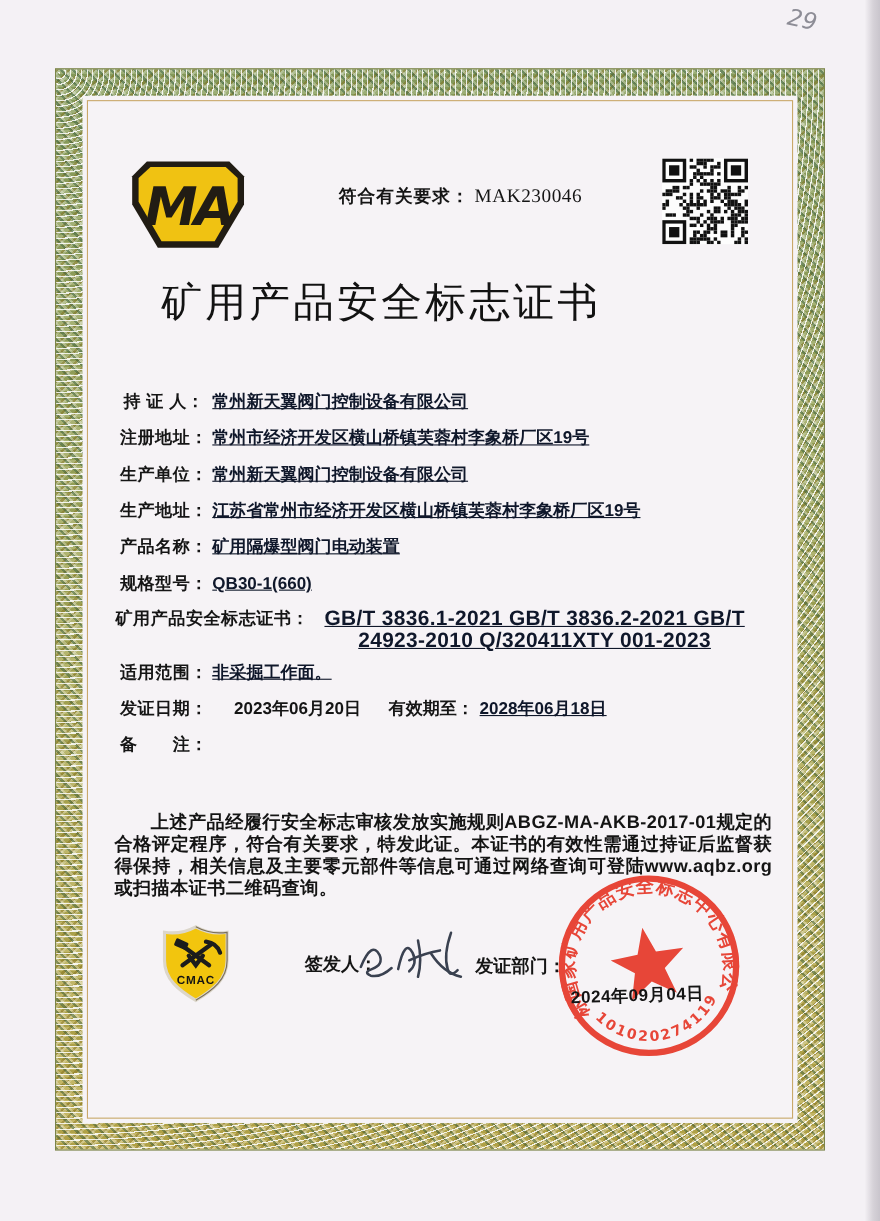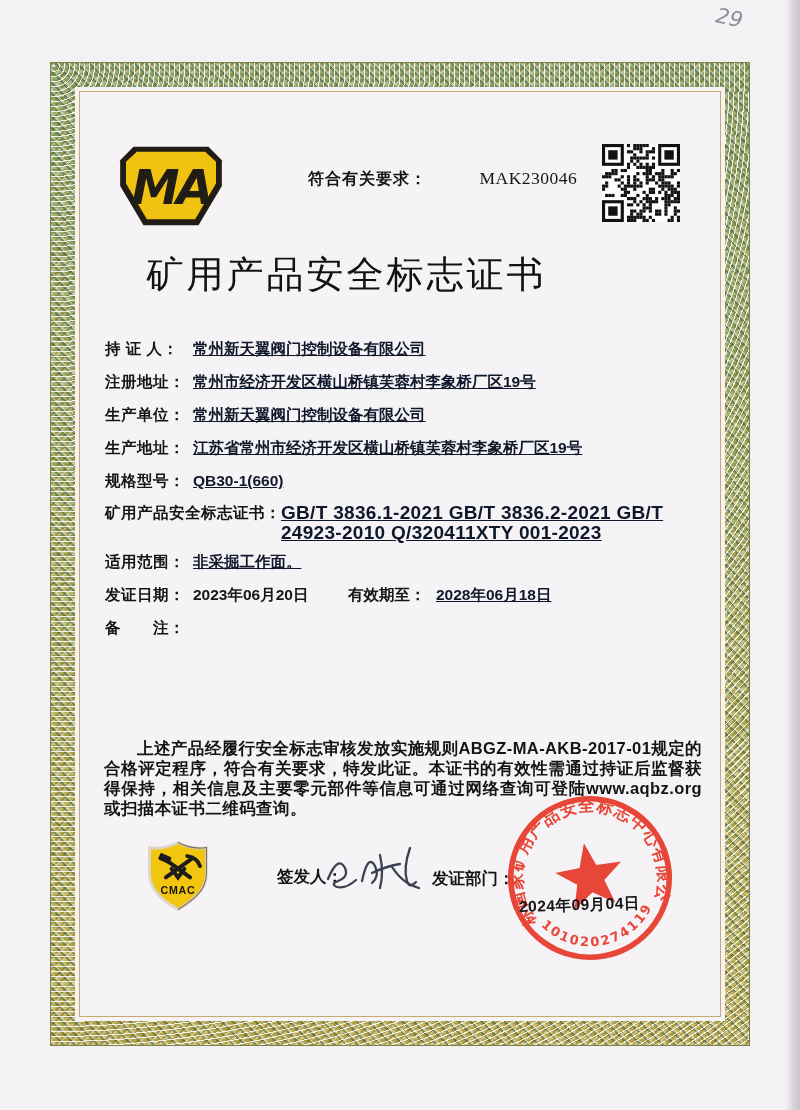--- a/index.html
+++ b/index.html
@@ -24,28 +24,28 @@
        repeating-linear-gradient(0deg, rgba(255,255,255,.15) 0 3px, rgba(40,60,30,.08) 3px 6px),
        linear-gradient(180deg,#8ba05f 0%,#9da65a 38%,#b2a950 72%,#bba94a 100%);}
   .frame-inner{position:absolute;left:24px;top:24px;right:24px;bottom:24px;background:#f6f3f6;}
   .frame-line{position:absolute;left:28px;top:28px;right:28px;bottom:28px;
      border:1px solid #c9a86a;pointer-events:none;}
 
   
   .ma-logo{left:119px;top:146px;}
   .certno{left:308px;top:168px;font-size:16px;white-space:nowrap;}
   .certno .lab{font-weight:600;letter-spacing:1px;}
-  .certno .val{font-family:"Liberation Serif",serif;font-size:17.5px;letter-spacing:.5px;margin-left:48px;}
+  .certno .val{font-family:"Liberation Serif",serif;font-size:17.5px;letter-spacing:.5px;}
   .qr{left:602px;top:144px;width:78px;height:78px;background:#fdfdfd;}
 
   .title{left:0;top:250px;width:693px;text-align:center;font-size:37px;
      font-weight:400;letter-spacing:3px;color:#121212;}
 
   
-  .fields{left:105px;top:338px;width:600px;font-size:15.5px;}
+  .fields{left:105px;top:355px;width:600px;font-size:15.5px;text-align:center;}
   .row{display:flex;align-items:flex-start;line-height:21px;margin-bottom:12px;}
   .row .lbl{flex:0 0 88px;font-weight:700;white-space:nowrap;letter-spacing:.5px;}
   .row .val{font-weight:700;color:#0f172a;text-decoration:underline;}
   .row.wide .lbl{flex:0 0 166px;}
   .row.wide{line-height:20px;margin-bottom:8px;}
   .row.wide .val{width:410px;font-size:19px;letter-spacing:.3px;}
   .row.dates .v1{flex:0 0 155px;font-weight:700;}
   .row.dates .lbl2{flex:0 0 88px;font-weight:700;white-space:nowrap;}
 
   
@@ -325,20 +325,24 @@
     </div>
     <div class="row">
       <span class="lbl">生产单位：</span>
       <span class="val">常州新天翼阀门控制设备有限公司</span>
     </div>
     <div class="row">
       <span class="lbl">生产地址：</span>
       <span class="val">江苏省常州市经济开发区横山桥镇芙蓉村李象桥厂区19号</span>
     </div>
     <div class="row">
+      <span class="lbl">产品名称：</span>
+      <span class="val">矿用隔爆型阀门电动装置</span>
+    </div>
+    <div class="row">
       <span class="lbl">规格型号：</span>
       <span class="val">QB30-1(660)</span>
     </div>
     <div class="row wide">
       <span class="lbl">矿用产品安全标志证书：</span>
       <span class="val">GB/T 3836.1-2021 GB/T 3836.2-2021 GB/T 24923-2010 Q/320411XTY 001-2023</span>
     </div>
     <div class="row">
       <span class="lbl">适用范围：</span>
       <span class="val">非采掘工作面。</span>

